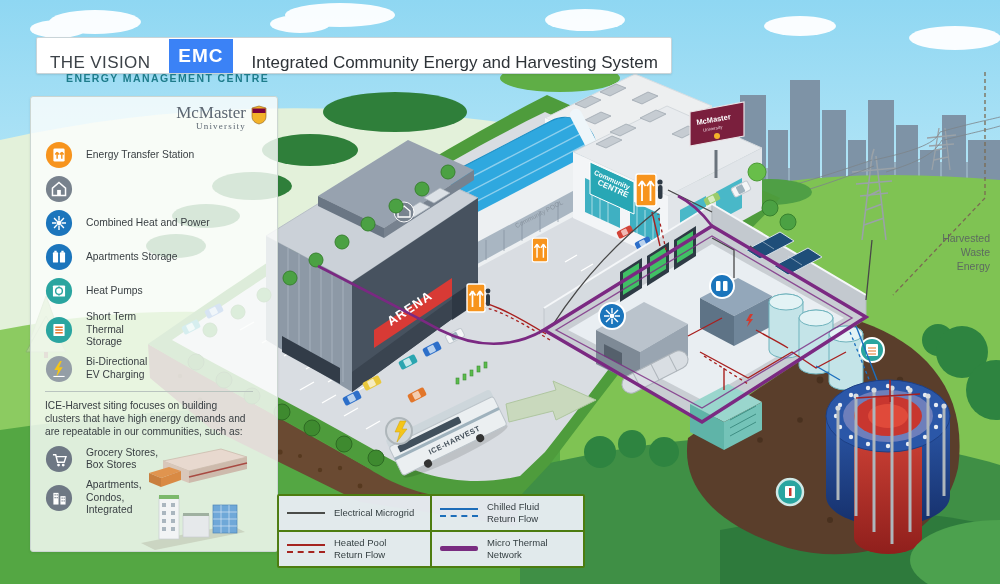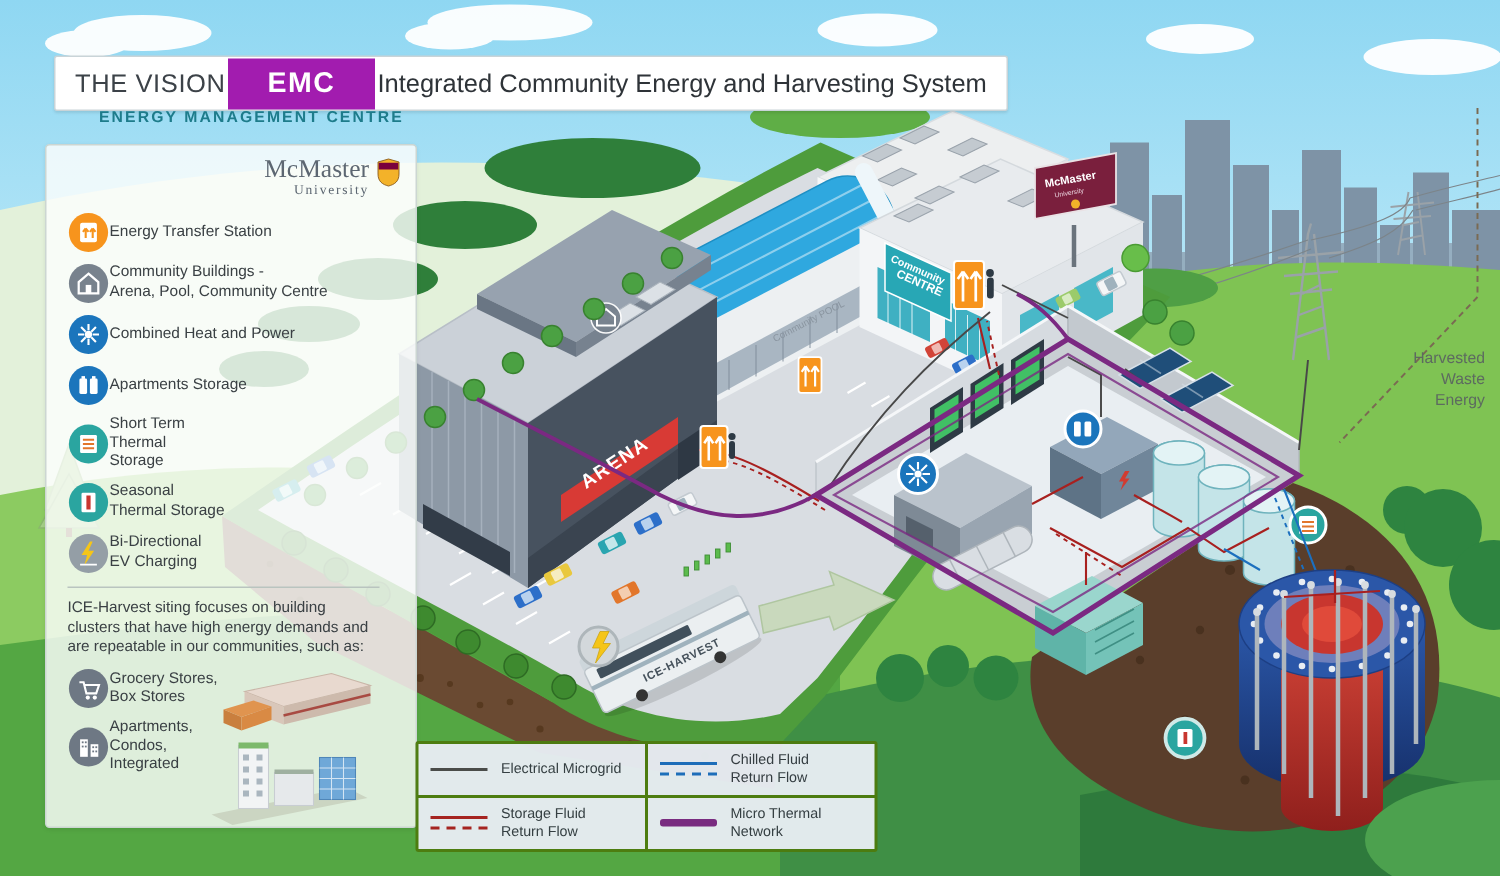--- a/index.html
+++ b/index.html
@@ -2,37 +2,37 @@
 <html><head>
 <meta charset="utf-8">
 <style>
   html,body{margin:0;padding:0}
   body{width:1000px;height:584px;overflow:hidden;font-family:"Liberation Sans",sans-serif;background:#fff}
   #stage{position:relative;width:1000px;height:584px;background:#bfe9f6;overflow:hidden}
   #scene{position:absolute;left:0;top:0}
   #scene text{font-family:"Liberation Sans",sans-serif}
 
   
-  .header{position:absolute;left:36px;top:37px;display:flex;align-items:center;gap:2px;
+  .header{position:absolute;left:36px;top:37px;display:flex;align-items:flex-end;gap:19px;
     background:#fff;border:1px solid #c9d4d8;border-radius:2px;padding:0 13px;height:35px;
     box-shadow:0 1px 2px rgba(0,0,0,.10)}
   .vision{font-size:17px;color:#3c4248;letter-spacing:.4px;white-space:nowrap}
-  .emcbox{background:#a21caf;color:#fff;font-weight:bold;font-size:19px;padding:6px 26px;letter-spacing:1px}
+  .emcbox{background:#3b82f6;color:#fff;font-weight:bold;font-size:19px;padding:6px 9px;letter-spacing:1px}
   .htitle{font-size:17px;color:#2e3338;white-space:nowrap}
   .subtitle{position:absolute;left:66px;top:72px;font-size:10.5px;font-weight:bold;color:#1e7c8b;letter-spacing:1.4px}
 
   
   .panel{position:absolute;left:30px;top:96px;width:248px;height:456px;box-sizing:border-box;
     background:rgba(252,254,253,.82);border:1px solid #ccd6d2;border-radius:3px;
     box-shadow:0 1px 3px rgba(0,0,0,.08);padding:8px 10px 8px 14px}
   .mclogo{display:flex;justify-content:flex-end;align-items:flex-start;gap:5px;height:34px;margin-bottom:2px;
     font-family:"Liberation Serif",serif;color:#5d6772}
   .mcname{font-size:17px;line-height:16px;text-align:right}
   .mcsub{font-size:9px;letter-spacing:1.2px;text-align:right}
-  .item{display:flex;align-items:center;margin-bottom:6px}
+  .item{display:flex;align-items:center;gap:13px;margin-bottom:6px}
   .item .ic{width:28px;height:28px;flex:0 0 28px}
   .lbl{font-size:10.3px;color:#3a4044;line-height:1.22}
   .pdivider{height:1px;background:#b9c4bf;margin:8px 14px 7px 0}
   .note{font-size:10.2px;color:#3a4044;line-height:1.3;width:206px;margin-bottom:7px}
   .minis{position:absolute;pointer-events:none}
 
   
   .linelegend{position:absolute;left:277px;top:494px;width:304px;background:#4d7c0f;padding:2px;
     display:grid;grid-template-columns:1fr 1fr;gap:2px;border-radius:2px;opacity:.97}
   .cell{background:#e7edf2;display:flex;align-items:center;gap:9px;padding:5px 8px;min-height:20px}
@@ -611,24 +611,20 @@
           <div>Energy Transfer Station</div>
         </div>
   </div>
 
   <div class="item">
     <svg class="ic" viewBox="0 0 30 30">
       <circle cx="15" cy="15" r="14" fill="#78828d"></circle>
       <path d="M15,8 l7,6 v8 h-14 v-8 z" fill="none" stroke="#fff" stroke-width="1.6"></path>
       <rect x="13" y="16" width="4" height="6" fill="#fff"></rect>
     </svg>
-    <div class="lbl">
-      <div>Community Buildings -</div>
-      <div>Arena, Pool, Community Centre</div>
-    </div>
   </div>
 
   <div class="item">
     <svg class="ic" viewBox="0 0 30 30">
       <circle cx="15" cy="15" r="14" fill="#1b75bc"></circle>
           <circle cx="15" cy="15" r="2.6" fill="#fff"></circle>
       <path d="M15,7.5 V12 M15,18 V22.5 M7.5,15 H12 M18,15 H22.5 M9.7,9.7 L13,13 M20.3,20.3 L17,17 M20.3,9.7 L17,13 M9.7,20.3 L13,17" stroke="#fff" stroke-width="1.5"></path>
     </svg>
     <div class="lbl">
           <div>Combined Heat and Power</div>
@@ -641,45 +637,45 @@
       <rect x="8.5" y="10" width="5.5" height="11" rx="1" fill="#fff"></rect>
           <rect x="16" y="10" width="5.5" height="11" rx="1" fill="#fff"></rect>
       <rect x="10" y="8.3" width="2.5" height="2" fill="#fff"></rect>
           <rect x="17.5" y="8.3" width="2.5" height="2" fill="#fff"></rect>
     </svg>
     <div class="lbl">
           <div>Apartments Storage</div>
         </div>
   </div>
 
+  <div class="item">
+    <svg class="ic" viewBox="0 0 30 30">
+      <circle cx="15" cy="15" r="14" fill="#2aa5a0"></circle>
+      <rect x="8.5" y="9" width="13" height="12" rx="1" fill="#fff"></rect>
+      <circle cx="15" cy="15" r="3.6" fill="none" stroke="#2aa5a0" stroke-width="1.5"></circle>
+      <path d="M15,11.4 V9.8 M15,18.6 V20.2" stroke="#2aa5a0" stroke-width="1.2"></path>
+    </svg>
+    <div class="lbl">
+          <div>Heat Pumps</div>
+        </div>
+  </div>
 
   <div class="item">
     <svg class="ic" viewBox="0 0 30 30">
       <circle cx="15" cy="15" r="14" fill="#2aa5a0"></circle>
       <rect x="9" y="8.5" width="12" height="13" rx="1" fill="#fff"></rect>
       <path d="M11,12 h8 M11,15 h8 M11,18 h8" stroke="#e2762b" stroke-width="1.5"></path>
     </svg>
     <div class="lbl">
       <div>Short Term</div>
       <div>Thermal</div>
       <div>Storage</div>
     </div>
   </div>
 
-  <div class="item">
-    <svg class="ic" viewBox="0 0 30 30">
-      <circle cx="15" cy="15" r="14" fill="#2aa5a0"></circle>
-      <rect x="10" y="8" width="10" height="14" rx="1" fill="#fff"></rect>
-      <rect x="13.5" y="10" width="3" height="10" fill="#c8362f"></rect>
-    </svg>
-    <div class="lbl">
-      <div>Seasonal</div>
-      <div>Thermal Storage</div>
-    </div>
-  </div>
 
   <div class="item">
     <svg class="ic" viewBox="0 0 30 30">
       <circle cx="15" cy="15" r="14" fill="#949ea6"></circle>
       <path d="M16,6.5 l-6,9.5 h4 l-2,7.5 7,-10.5 h-4 l3,-6.5 z" fill="#f5c518"></path>
       <path d="M9,23 h12" stroke="#fff" stroke-width="1.2"></path>
     </svg>
     <div class="lbl">
       <div>Bi-Directional</div>
       <div>EV Charging</div>
@@ -772,21 +768,21 @@
       <span style="display:block">Chilled Fluid</span>
       <span style="display:block">Return Flow</span>
     </span>
   </div>
   <div class="cell">
     <span class="sw">
       <span class="ln solid" style="background:#a8201f"></span>
       <span class="ln dash" style="border-color:#a8201f"></span>
     </span>
     <span class="celltext">
-      <span style="display:block">Storage Fluid</span>
+      <span style="display:block">Heated Pool</span>
       <span style="display:block">Return Flow</span>
     </span>
   </div>
   <div class="cell">
     <span class="sw">
           <span class="ln thick" style="background:#7b2982"></span>
         </span>
     <span class="celltext"><span>Micro Thermal Network</span></span>
   </div>
 </div>

